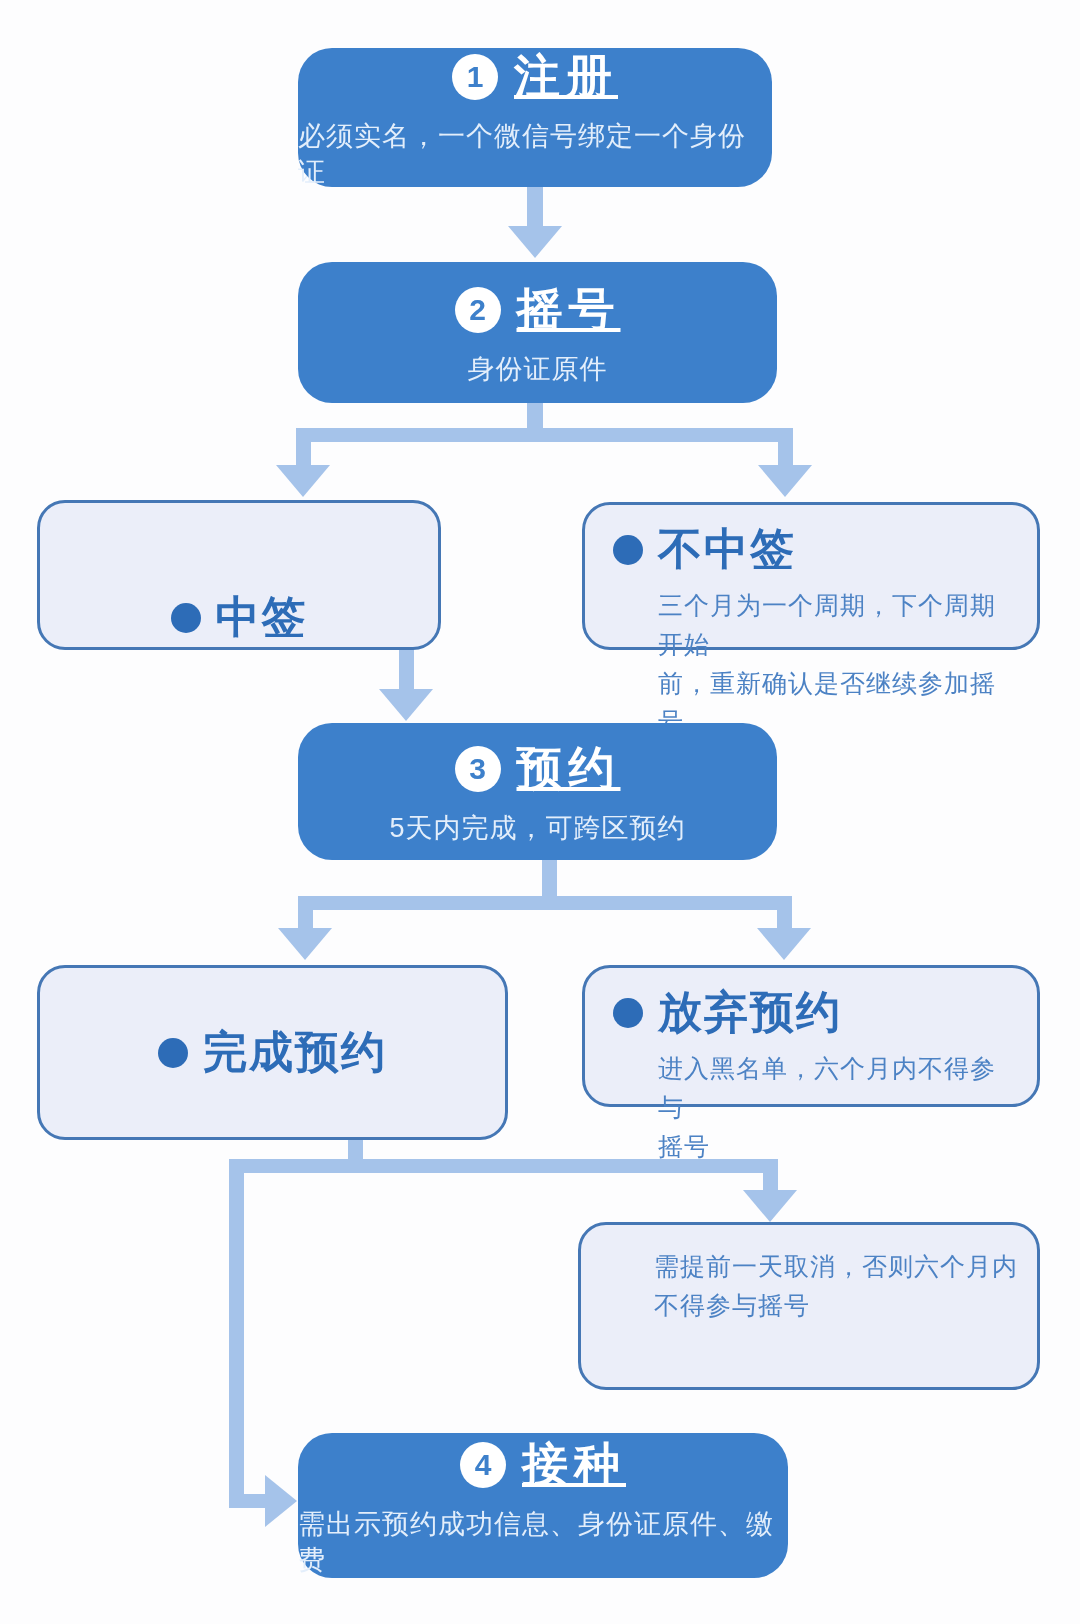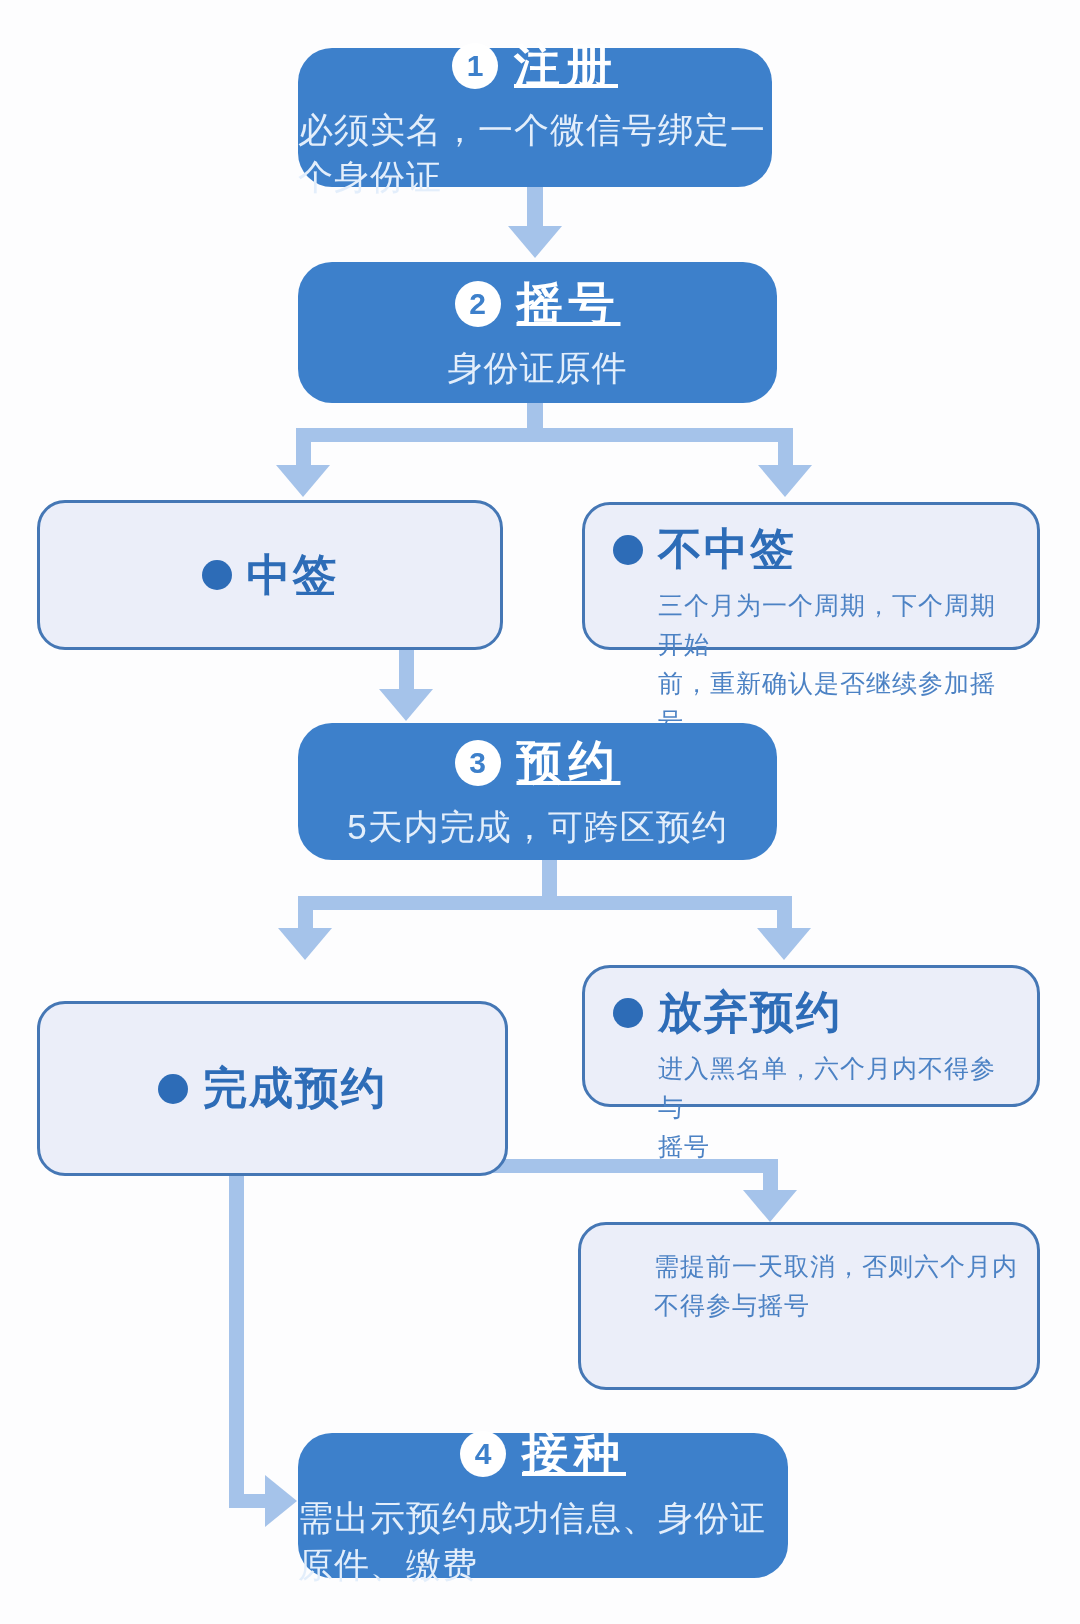--- a/index.html
+++ b/index.html
@@ -15,21 +15,21 @@
   body{font-family:"Liberation Sans","DejaVu Sans",sans-serif;}
   .canvas{position:relative;width:1080px;height:1624px;background:#fdfdfe;overflow:hidden;}
 
   
   .step{position:absolute;background:var(--blue);border-radius:34px;display:flex;
         flex-direction:column;align-items:center;justify-content:center;gap:10px;color:#fff;}
   .step-title-row{display:flex;align-items:center;gap:16px;}
   .badge{width:46px;height:46px;border-radius:50%;background:#ffffff;color:var(--blue);
          display:flex;align-items:center;justify-content:center;font-size:30px;font-weight:800;}
   .step-title{font-size:46px;font-weight:800;letter-spacing:6px;text-decoration:underline;}
-  .step-sub{font-size:35px;color:#e3eefb;letter-spacing:1px;}
+  .step-sub{font-size:27px;color:#e3eefb;letter-spacing:1px;}
 
   
   .outcome{position:absolute;background:var(--light);border:3.5px solid var(--border);border-radius:28px;}
   .outcome.center{display:flex;align-items:center;justify-content:center;}
   .outcome.padded{padding:15px 18px 0 28px;}
   .o-title-row{display:flex;align-items:center;gap:15px;}
   .dot{width:30px;height:30px;border-radius:50%;background:var(--otitle);flex:0 0 auto;}
   .o-title{font-size:44px;font-weight:800;color:var(--otitle);letter-spacing:2px;}
   .o-desc{margin:7px 0 0 45px;font-size:25px;line-height:1.55;color:var(--odesc);
           white-space:pre-line;word-break:break-all;letter-spacing:1px;}
@@ -85,21 +85,21 @@
   </div>
 
   <div class="step" style="left:298px;top:262px;width:479px;height:141px;">
     <div class="step-title-row">
       <span class="badge">2</span>
       <span class="step-title">摇号</span>
     </div>
     <div class="step-sub">身份证原件</div>
   </div>
 
-  <div class="outcome center" style="left:37px;top:500px;width:466px;height:150px;">
+  <div class="outcome center" style="left:37px;top:500px;width:404px;height:150px;align-items:flex-end;">
     <div class="o-title-row">
       <span class="dot"></span>
       <span class="o-title">中签</span>
     </div>
   </div>
 
   <div class="outcome padded" style="left:582px;top:502px;width:458px;height:148px;">
     <div class="o-title-row">
       <span class="dot"></span>
       <span class="o-title">不中签</span>
@@ -109,21 +109,21 @@
   </div>
 
   <div class="step" style="left:298px;top:723px;width:479px;height:137px;">
     <div class="step-title-row">
       <span class="badge">3</span>
       <span class="step-title">预约</span>
     </div>
     <div class="step-sub">5天内完成，可跨区预约</div>
   </div>
 
-  <div class="outcome center" style="left:37px;top:965px;width:471px;height:175px;margin-top:36px;">
+  <div class="outcome center" style="left:37px;top:965px;width:471px;height:175px;">
     <div class="o-title-row">
       <span class="dot"></span>
       <span class="o-title">完成预约</span>
     </div>
   </div>
 
   <div class="outcome padded" style="left:582px;top:965px;width:458px;height:142px;">
     <div class="o-title-row">
       <span class="dot"></span>
       <span class="o-title">放弃预约</span>

